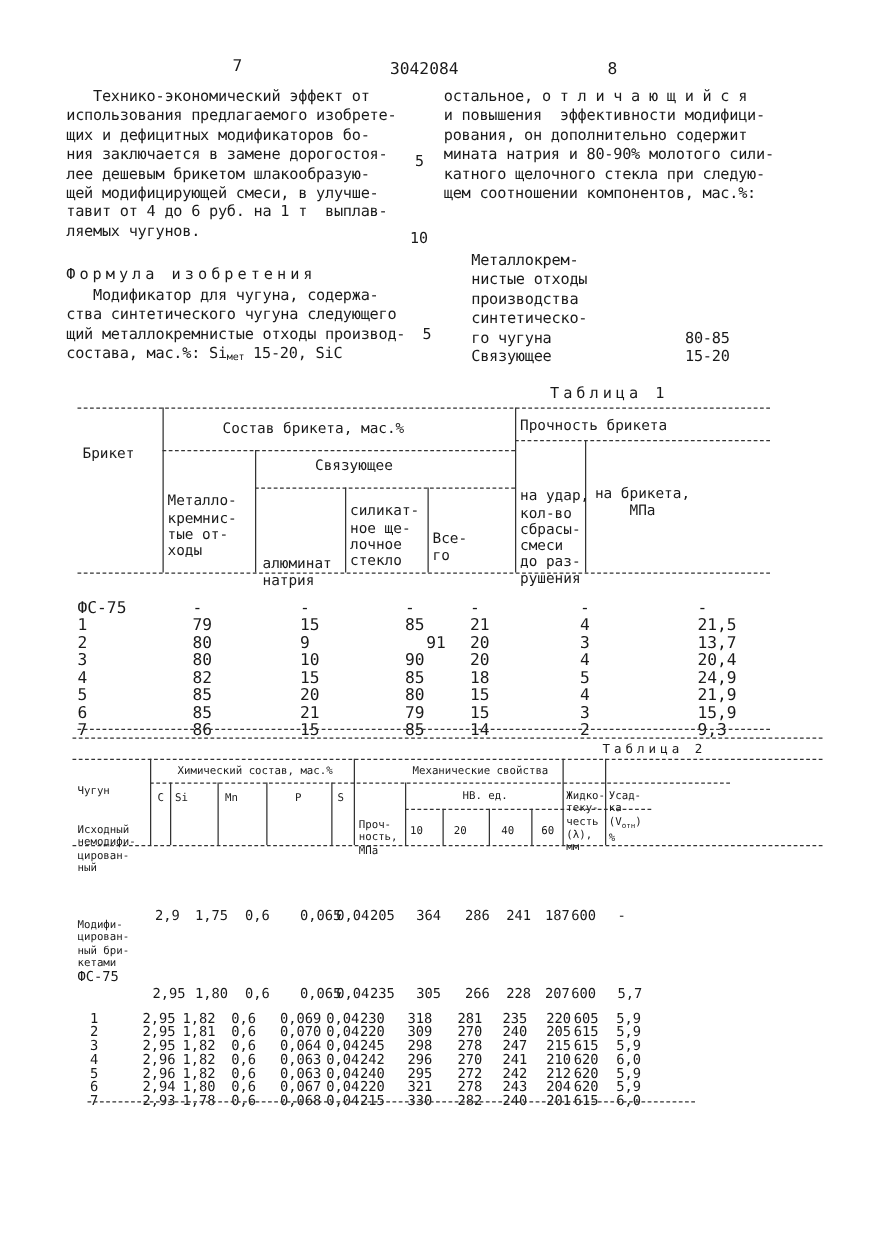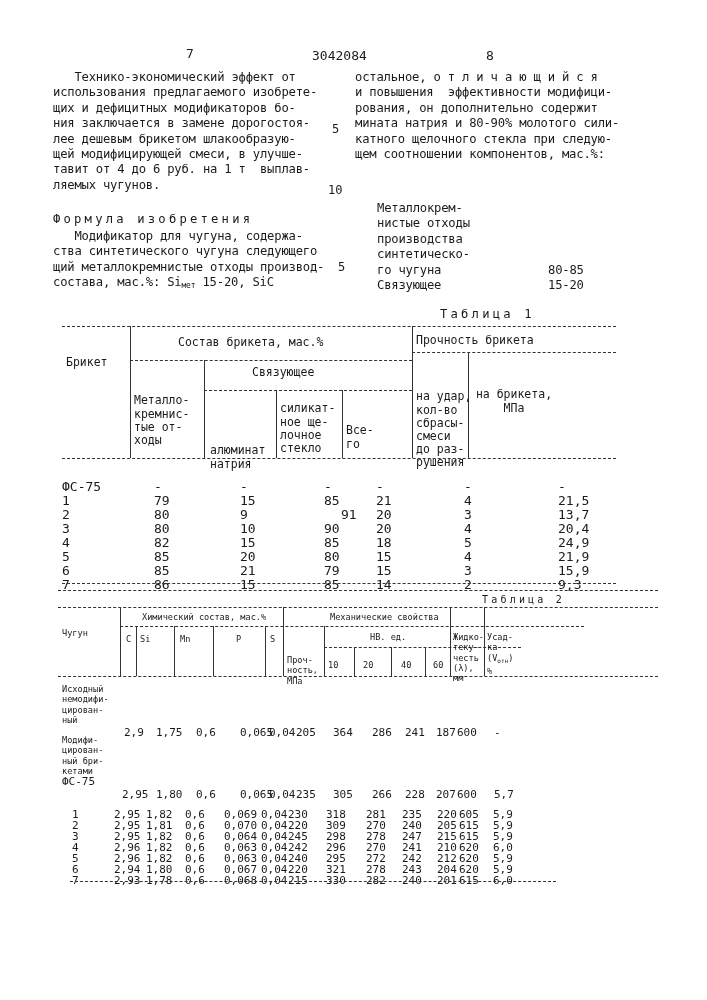--- a/index.html
+++ b/index.html
@@ -184,21 +184,21 @@
   <div class="cell" style="left:453px;top:611px;">
     <div>Жидко-</div><div>теку-</div><div>честь</div><div>(λ),</div><div>мм</div>
   </div>
   <div class="cell" style="left:487px;top:611px;">
     <div>Усад-</div><div>ка</div><div><span>(V</span><sub style="font-size:6px;">отн</sub><span>)</span></div><div>%</div>
   </div>
 </div>
 
 <div>
 
-  <div class="abs t2" style="left:62px;top:684px;">
+  <div class="abs t2" style="left:62px;top:659px;">
     <div>Исходный</div>
       <div>немодифи-</div>
       <div>цирован-</div>
       <div>ный</div>
   </div>
   <div class="t2row" style="left:0;top:715px;">
     <span class="num" style="left:124px;">2,9</span><span class="num" style="left:156px;">1,75</span><span class="num" style="left:196px;">0,6</span><span class="num" style="left:240px;">0,065</span><span class="num" style="left:269px;">0,04</span><span class="num" style="left:296px;">205</span><span class="num" style="left:333px;">364</span><span class="num" style="left:372px;">286</span><span class="num" style="left:405px;">241</span><span class="num" style="left:436px;">187</span><span class="num" style="left:457px;">600</span><span class="num" style="left:494px;">-</span>
   </div>
 
   <div class="abs t2" style="left:62px;top:735px;">

